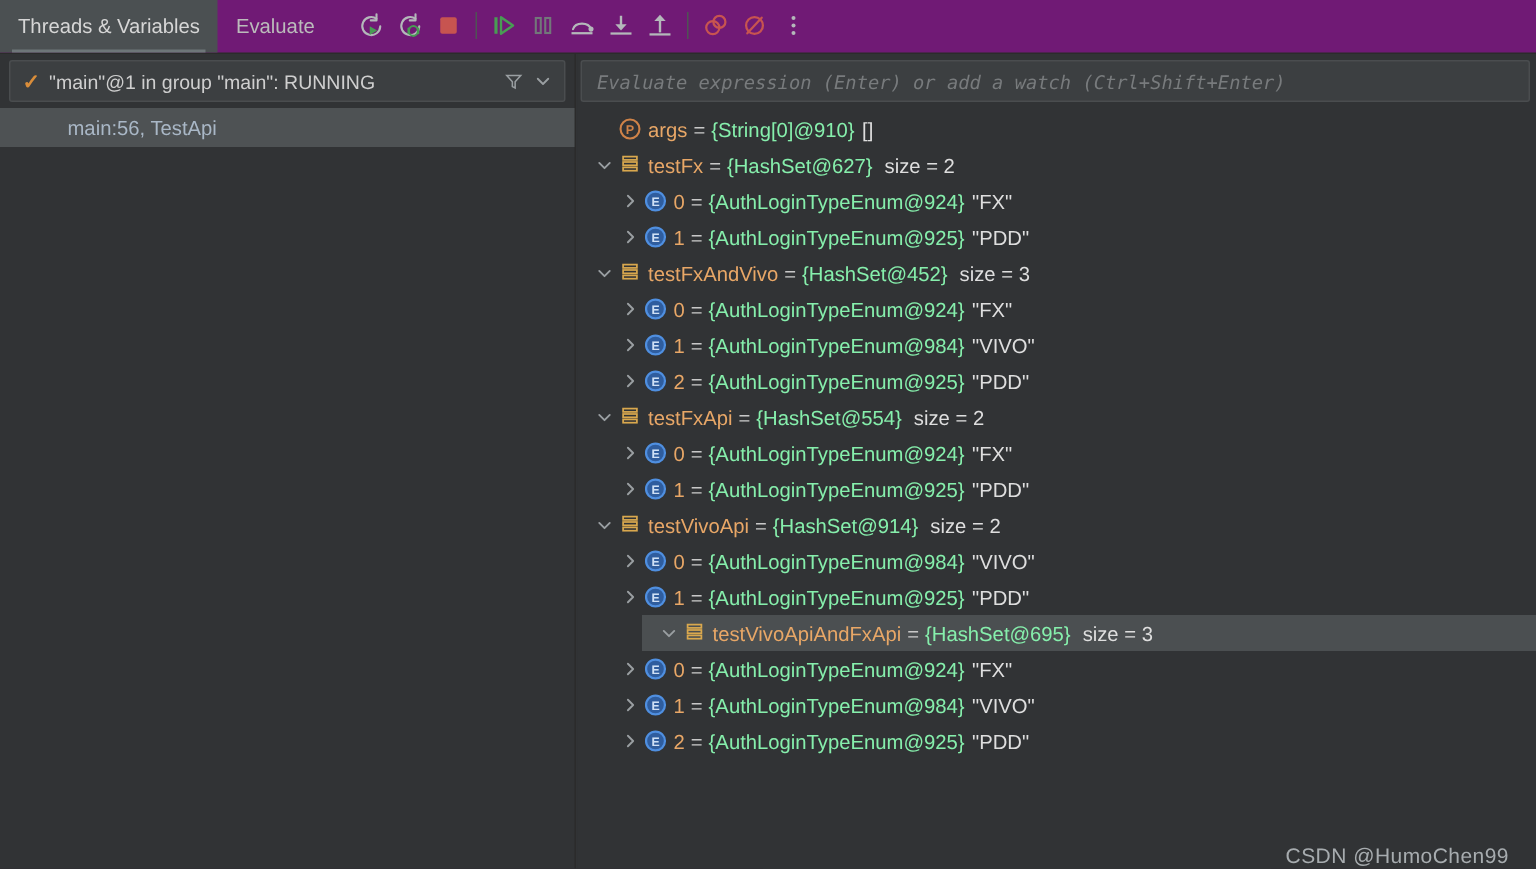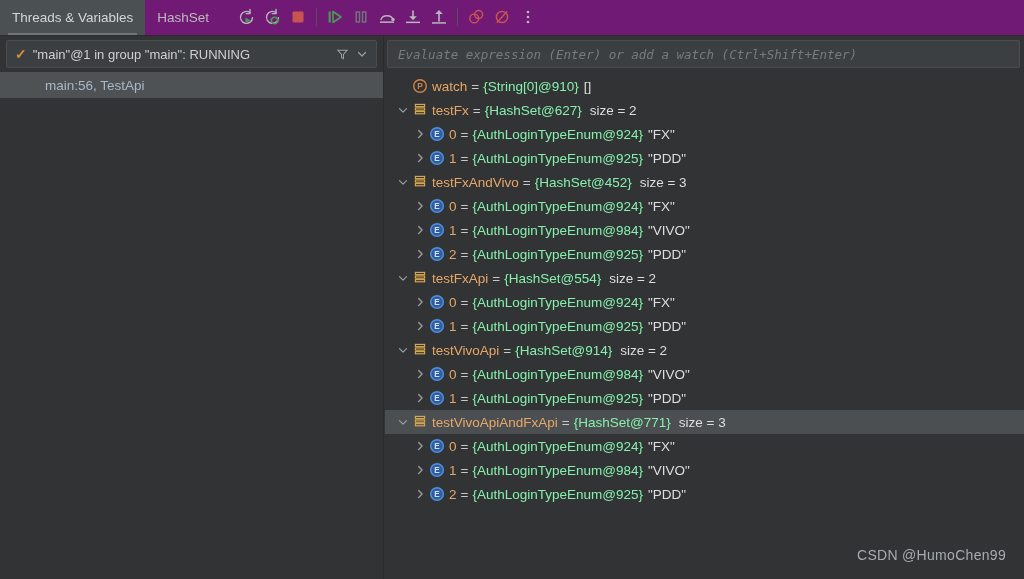--- a/index.html
+++ b/index.html
@@ -157,21 +157,21 @@
 
   .var-row {
     position: relative;
     height: 24px;
     display: flex;
     align-items: center;
     white-space: nowrap;
     cursor: default;
     font-size: 13.5px;
   }
-  .var-row.selected { background: #4b4f51; }
+  .var-row.selected { background: #4b4f51; margin-left: 43px; }
 
   .twisty {
     width: 16px; height: 24px;
     display: flex; align-items: center; justify-content: center;
     flex: 0 0 16px;
     cursor: default;
   }
   .twisty svg { display: block; }
 
   .node-icon {
@@ -190,39 +190,39 @@
   .t-value   { color: #dedede; padding-left: 5px; }
   .t-size    { color: #dedede; padding-left: 8px; text-align: center; }
 
   
   .depth-0 { padding-left: 10px; }
   .depth-1 { padding-left: 27px; }
 
   
   .watermark {
     position: absolute;
-    right: 18px; bottom: 16px;
+    right: 18px; bottom: 1px;
     font-size: 14px;
     color: #a7acaf;
     letter-spacing: 0.3px;
     white-space: nowrap;
   }
 </style>
 </head>
 <body>
 
 <div id="app">
 
   <div class="toolbar">
     <div class="tabs" id="tab-strip">
         <div class="tab active">
           <span>Threads &amp; Variables</span>
         </div>
         <div class="tab">
-          <span>HashSet</span>
+          <span>Evaluate</span>
         </div>
       </div>
     <div class="tb-icons" id="tb-icons">
         <div class="tb-btn" title="Rerun">
           <svg width="18" height="18" viewBox="0 0 18 18">
             <path d="M13 4.5 A6 6 0 1 0 15.5 9.6" fill="none" stroke="#b4b8ba" stroke-width="1.4" stroke-linecap="round"></path>
             <path d="M13 1.5 L13 5.6 L9.2 5.6" fill="none" stroke="#b4b8ba" stroke-width="1.4" stroke-linecap="round" stroke-linejoin="round"></path>
             <path d="M8.5 9.5 L13.5 12.4 L8.5 15.3 Z" fill="#499c54"></path>
           </svg>
         </div>
@@ -329,21 +329,21 @@
     <div class="vars-tree" id="vars-tree">
         <div class="var-row depth-0">
           <span class="twisty"></span>
           <span class="node-icon">
             <svg width="16" height="16" viewBox="0 0 16 16">
               <circle cx="8" cy="8" r="6.3" fill="none" stroke="#cf8348" stroke-width="1.4"></circle>
               <text x="8" y="11.3" font-family="Liberation Sans, sans-serif" font-size="8.4" font-weight="bold" fill="#cf8348" text-anchor="middle">P</text>
             </svg>
           </span>
           <span class="var-text">
-            <span class="t-name">watch</span>
+            <span class="t-name">args</span>
             <span class="t-eq">=</span>
             <span class="t-type">{String[0]@910}</span>
             <span class="t-value">[]</span>
           </span>
         </div>
         <div class="var-row depth-0">
           <span class="twisty">
             <svg width="12" height="12" viewBox="0 0 12 12">
               <path d="M2.5 4.6 L6 8.1 L9.5 4.6" fill="none" stroke="#9a9fa2" stroke-width="1.25" stroke-linecap="round" stroke-linejoin="round"></path>
             </svg>
@@ -607,21 +607,21 @@
             <svg width="16" height="16" viewBox="0 0 16 16">
               <rect x="3.2" y="2.2" width="9.6" height="11.6" fill="none" stroke="#d4a martial" stroke-width="0"></rect>
               <rect x="3.4" y="2.4" width="9.2" height="2.2" fill="none" stroke="#d9a84e" stroke-width="1.15"></rect>
               <rect x="3.4" y="6.0" width="9.2" height="2.2" fill="none" stroke="#d9a84e" stroke-width="1.15"></rect>
               <rect x="3.4" y="9.6" width="9.2" height="2.2" fill="none" stroke="#d9a84e" stroke-width="1.15"></rect>
             </svg>
           </span>
           <span class="var-text">
             <span class="t-name">testVivoApiAndFxApi</span>
             <span class="t-eq">=</span>
-            <span class="t-type">{HashSet@771}</span>
+            <span class="t-type">{HashSet@695}</span>
             <span class="t-size">size = 3</span>
           </span>
         </div>
         <div class="var-row depth-1">
           <span class="twisty">
             <svg width="12" height="12" viewBox="0 0 12 12">
               <path d="M4.6 2.5 L8.1 6 L4.6 9.5" fill="none" stroke="#9a9fa2" stroke-width="1.25" stroke-linecap="round" stroke-linejoin="round"></path>
             </svg>
           </span>
           <span class="node-icon">

